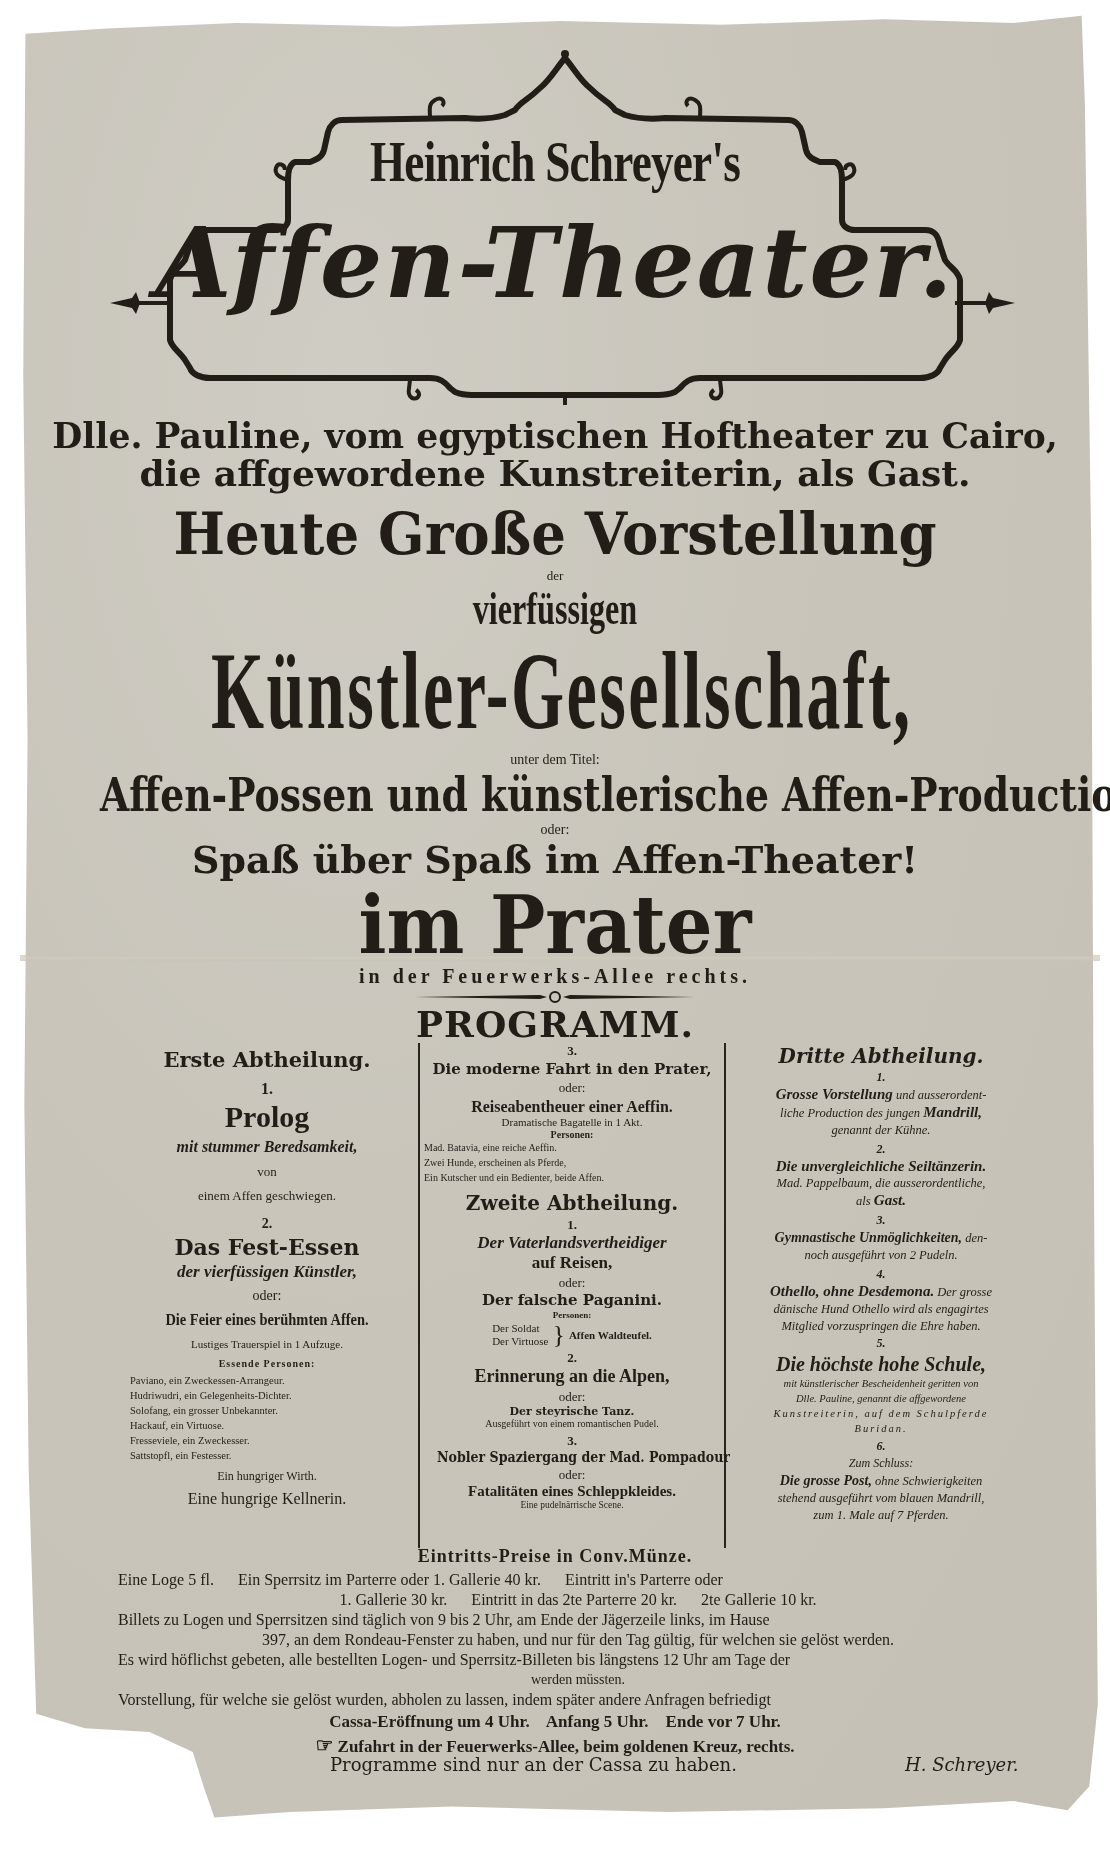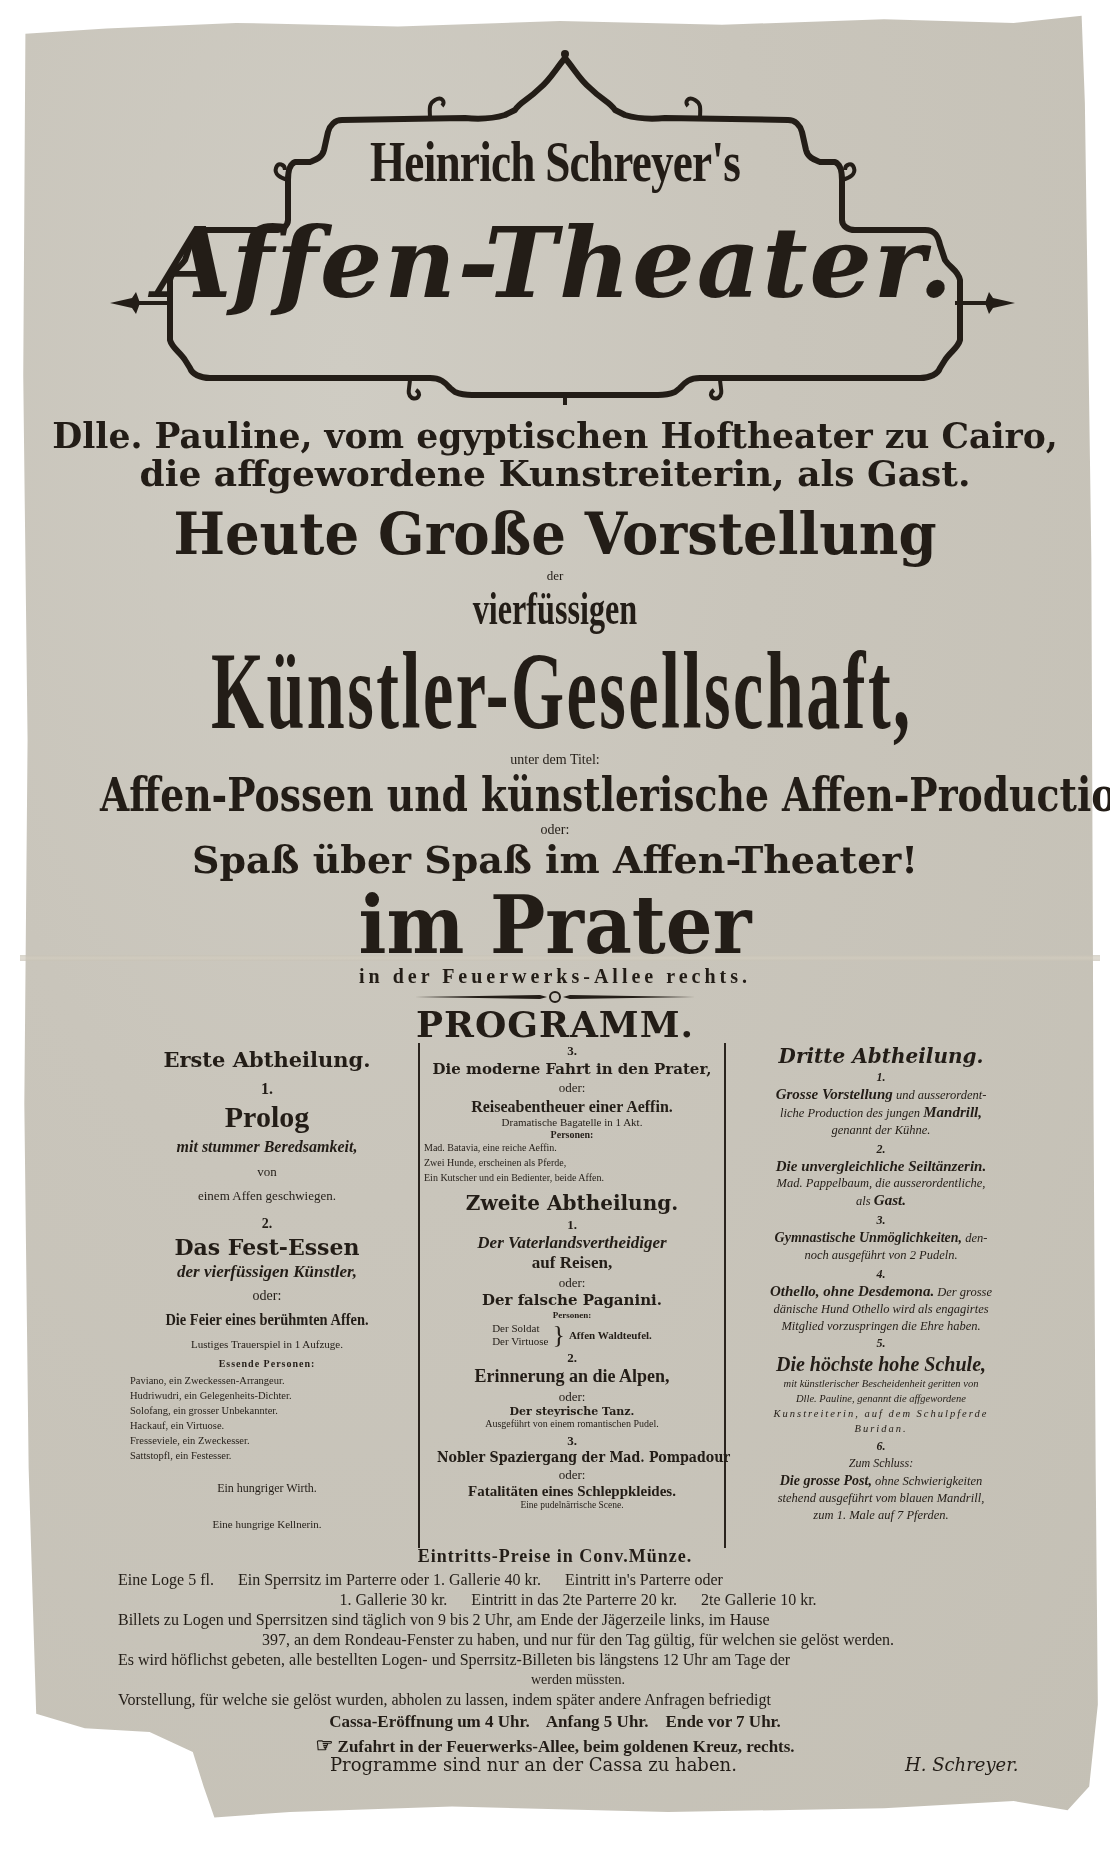--- a/index.html
+++ b/index.html
@@ -87,22 +87,22 @@
   <span class="l" style="font-size:11px; margin-top:8px;">Lustiges Trauerspiel in 1 Aufzuge.</span>
   <span class="l b" style="font-size:10px; margin-top:8px; letter-spacing:1px;">Essende Personen:</span>
   <div style="text-align:left; padding-left:12px; margin-top:4px; font-size:10.5px; line-height:15px;">
     <span class="l">Paviano, ein Zweckessen-Arrangeur.</span>
     <span class="l">Hudriwudri, ein Gelegenheits-Dichter.</span>
     <span class="l">Solofang, ein grosser Unbekannter.</span>
     <span class="l">Hackauf, ein Virtuose.</span>
     <span class="l">Fresseviele, ein Zweckesser.</span>
     <span class="l">Sattstopfl, ein Festesser.</span>
   </div>
-  <span class="l" style="font-size:12px; margin-top:18px;">Ein hungriger Wirth.</span>
-  <span class="l" style="font-size:11px; margin-top:22px;">Eine hungrige Kellnerin.</span>
+  <span class="l" style="font-size:12px; margin-top:6px;">Ein hungriger Wirth.</span>
+  <span class="l" style="font-size:16px; margin-top:6px;">Eine hungrige Kellnerin.</span>
 </div>
 
 <div class="col" style="left:422px; width:300px;">
   <span class="l b" style="font-size:13px;">3.</span>
   <span class="l frak" style="font-size:15px; margin-top:1px;">Die moderne Fahrt in den Prater,</span>
   <span class="l" style="font-size:13px; margin-top:2px;">oder:</span>
   <span class="l b" style="font-size:16px; margin-top:2px;">Reiseabentheuer einer Aeffin.</span>
   <span class="l" style="font-size:11px;">Dramatische Bagatelle in 1 Akt.</span>
   <span class="l b" style="font-size:10px; margin-top:1px;">Personen:</span>
   <div style="text-align:left; padding-left:2px; font-size:10px; line-height:15px;">

